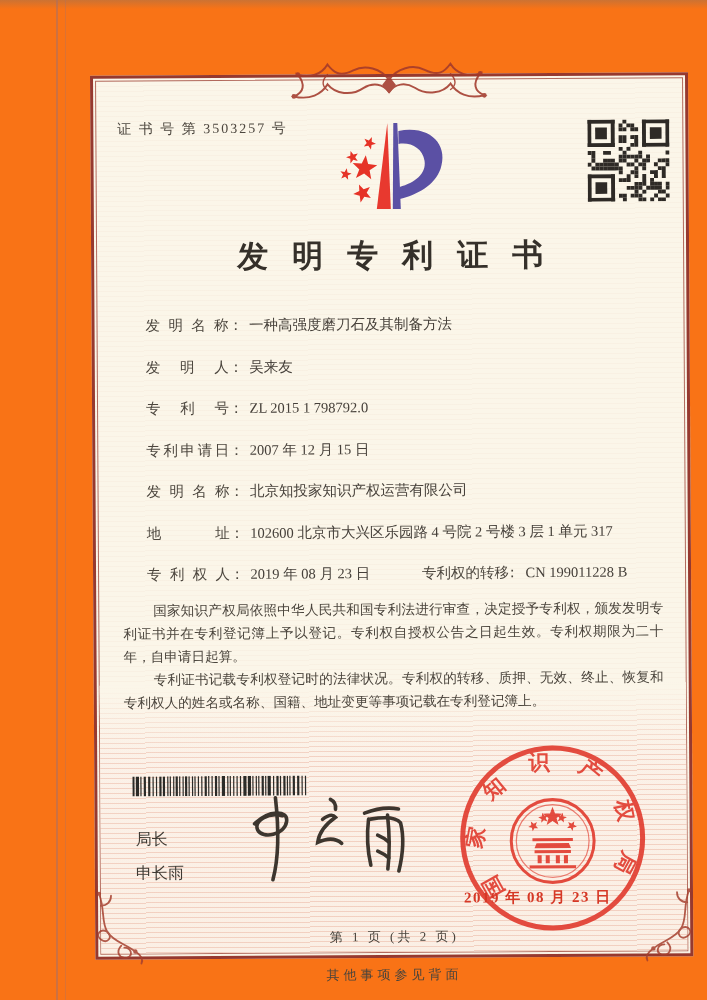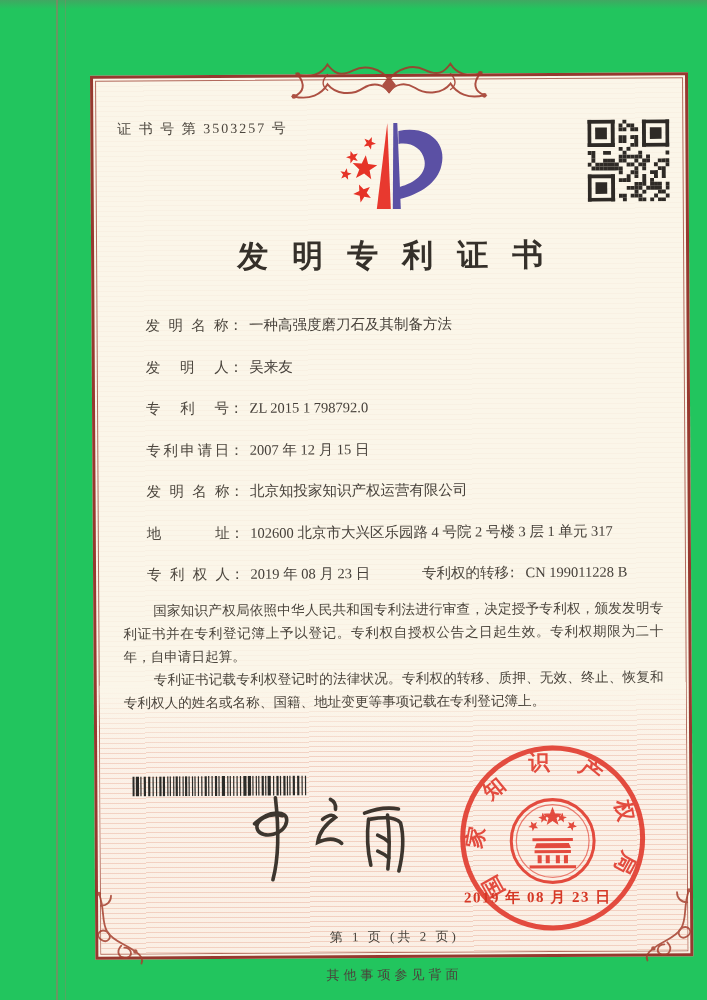--- a/index.html
+++ b/index.html
@@ -1,16 +1,16 @@
 <!DOCTYPE html>
 <html><head>
 <meta charset="utf-8">
 <style>
   html,body{margin:0;padding:0;background:#e9e7e2;}
-  .page{position:relative;width:707px;height:1000px;margin:0 auto;background:#22c55e;
+  .page{position:relative;width:707px;height:1000px;margin:0 auto;background:#f97316;
         overflow:hidden;font-family:"Liberation Serif","DejaVu Serif",serif;color:#46403a;}
   .scan-shadow{position:absolute;top:0;left:0;right:0;height:9px;
         background:linear-gradient(180deg,rgba(120,113,105,.35),rgba(120,113,105,0));}
   .page-edge{position:absolute;left:56px;top:0;bottom:0;width:7px;
         border-left:2px solid rgba(168,112,102,.55);border-right:1px solid rgba(168,112,102,.38);}
   .cert-wrap{position:absolute;left:90px;top:74px;width:598px;height:916px;
         transform:rotate(-0.35deg);transform-origin:50% 0;}
   .cert{position:relative;width:100%;height:884px;background:#fbf6e9;
         border:3px solid #96392f;box-sizing:border-box;
         background-image:repeating-linear-gradient(0deg,rgba(222,176,156,.08) 0 1px,transparent 1px 5px);}
@@ -335,20 +335,24 @@
           <rect x="147.60000000000008" y="0" width="1.2" height="20" fill="#2b2b28"></rect>
           <rect x="151.00000000000009" y="0" width="2.2" height="20" fill="#2b2b28"></rect>
           <rect x="154.50000000000009" y="0" width="1.2" height="20" fill="#2b2b28"></rect>
           <rect x="157.00000000000009" y="0" width="1.2" height="20" fill="#2b2b28"></rect>
           <rect x="160.4000000000001" y="0" width="2.2" height="20" fill="#2b2b28"></rect>
           <rect x="164.8000000000001" y="0" width="2.2" height="20" fill="#2b2b28"></rect>
           <rect x="169.2000000000001" y="0" width="1.2" height="20" fill="#2b2b28"></rect>
           <rect x="172.6000000000001" y="0" width="1.2" height="20" fill="#2b2b28"></rect>
         </svg>
 
+      <div class="signer">
+        <div>局长</div>
+        <div>申长雨</div>
+      </div>
 
       <svg class="signature" viewBox="0 0 195 100">
         <g stroke="#28221b" fill="none" stroke-width="3.6" stroke-linecap="round" opacity=".9">
           <path d="M24,36 C38,22 58,22 56,34 C54,47 32,52 27,42 C23,33 38,24 52,28"></path>
           <path d="M45,10 C48,38 48,70 42,92"></path>
           <path d="M100,12 q6,3 5,10"></path>
           <path d="M92,32 q9,-7 13,-2 q-16,11 -18,25 q15,-7 24,1"></path>
           <path d="M134,26 q18,-7 34,-4"></path>
           <path d="M138,32 q-3,24 2,46"></path>
           <path d="M140,32 q24,-4 30,4 q5,20 -2,48"></path>

